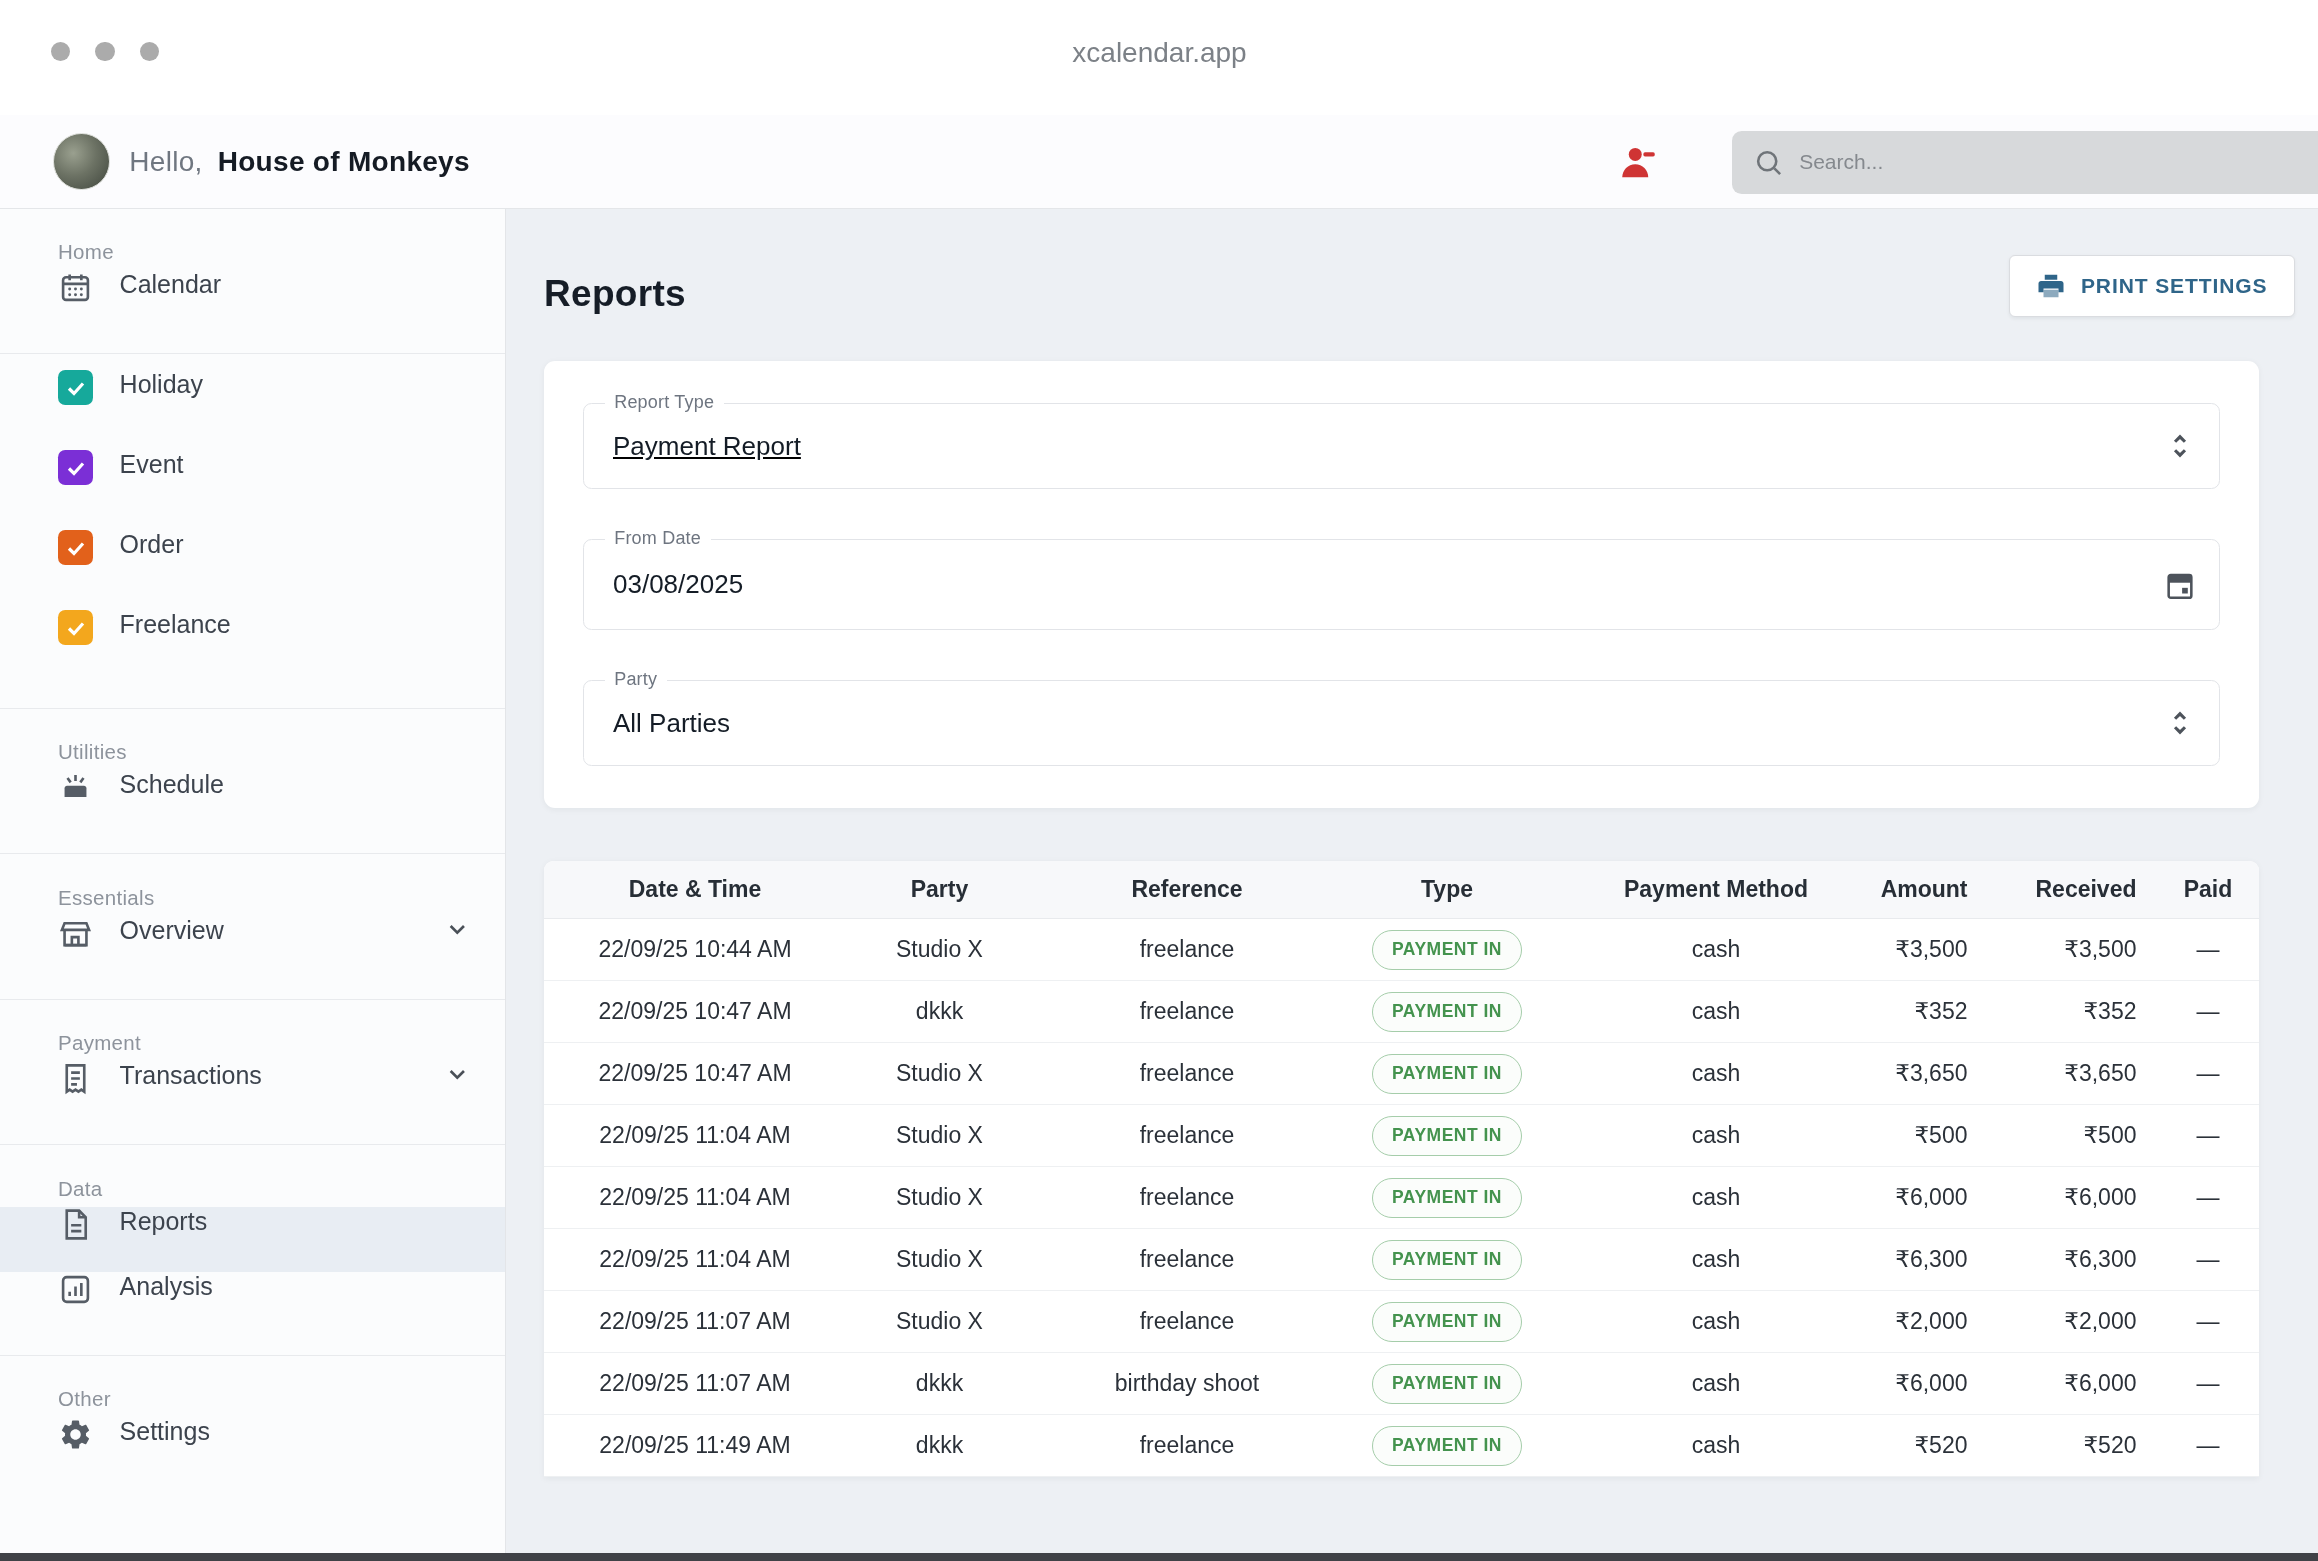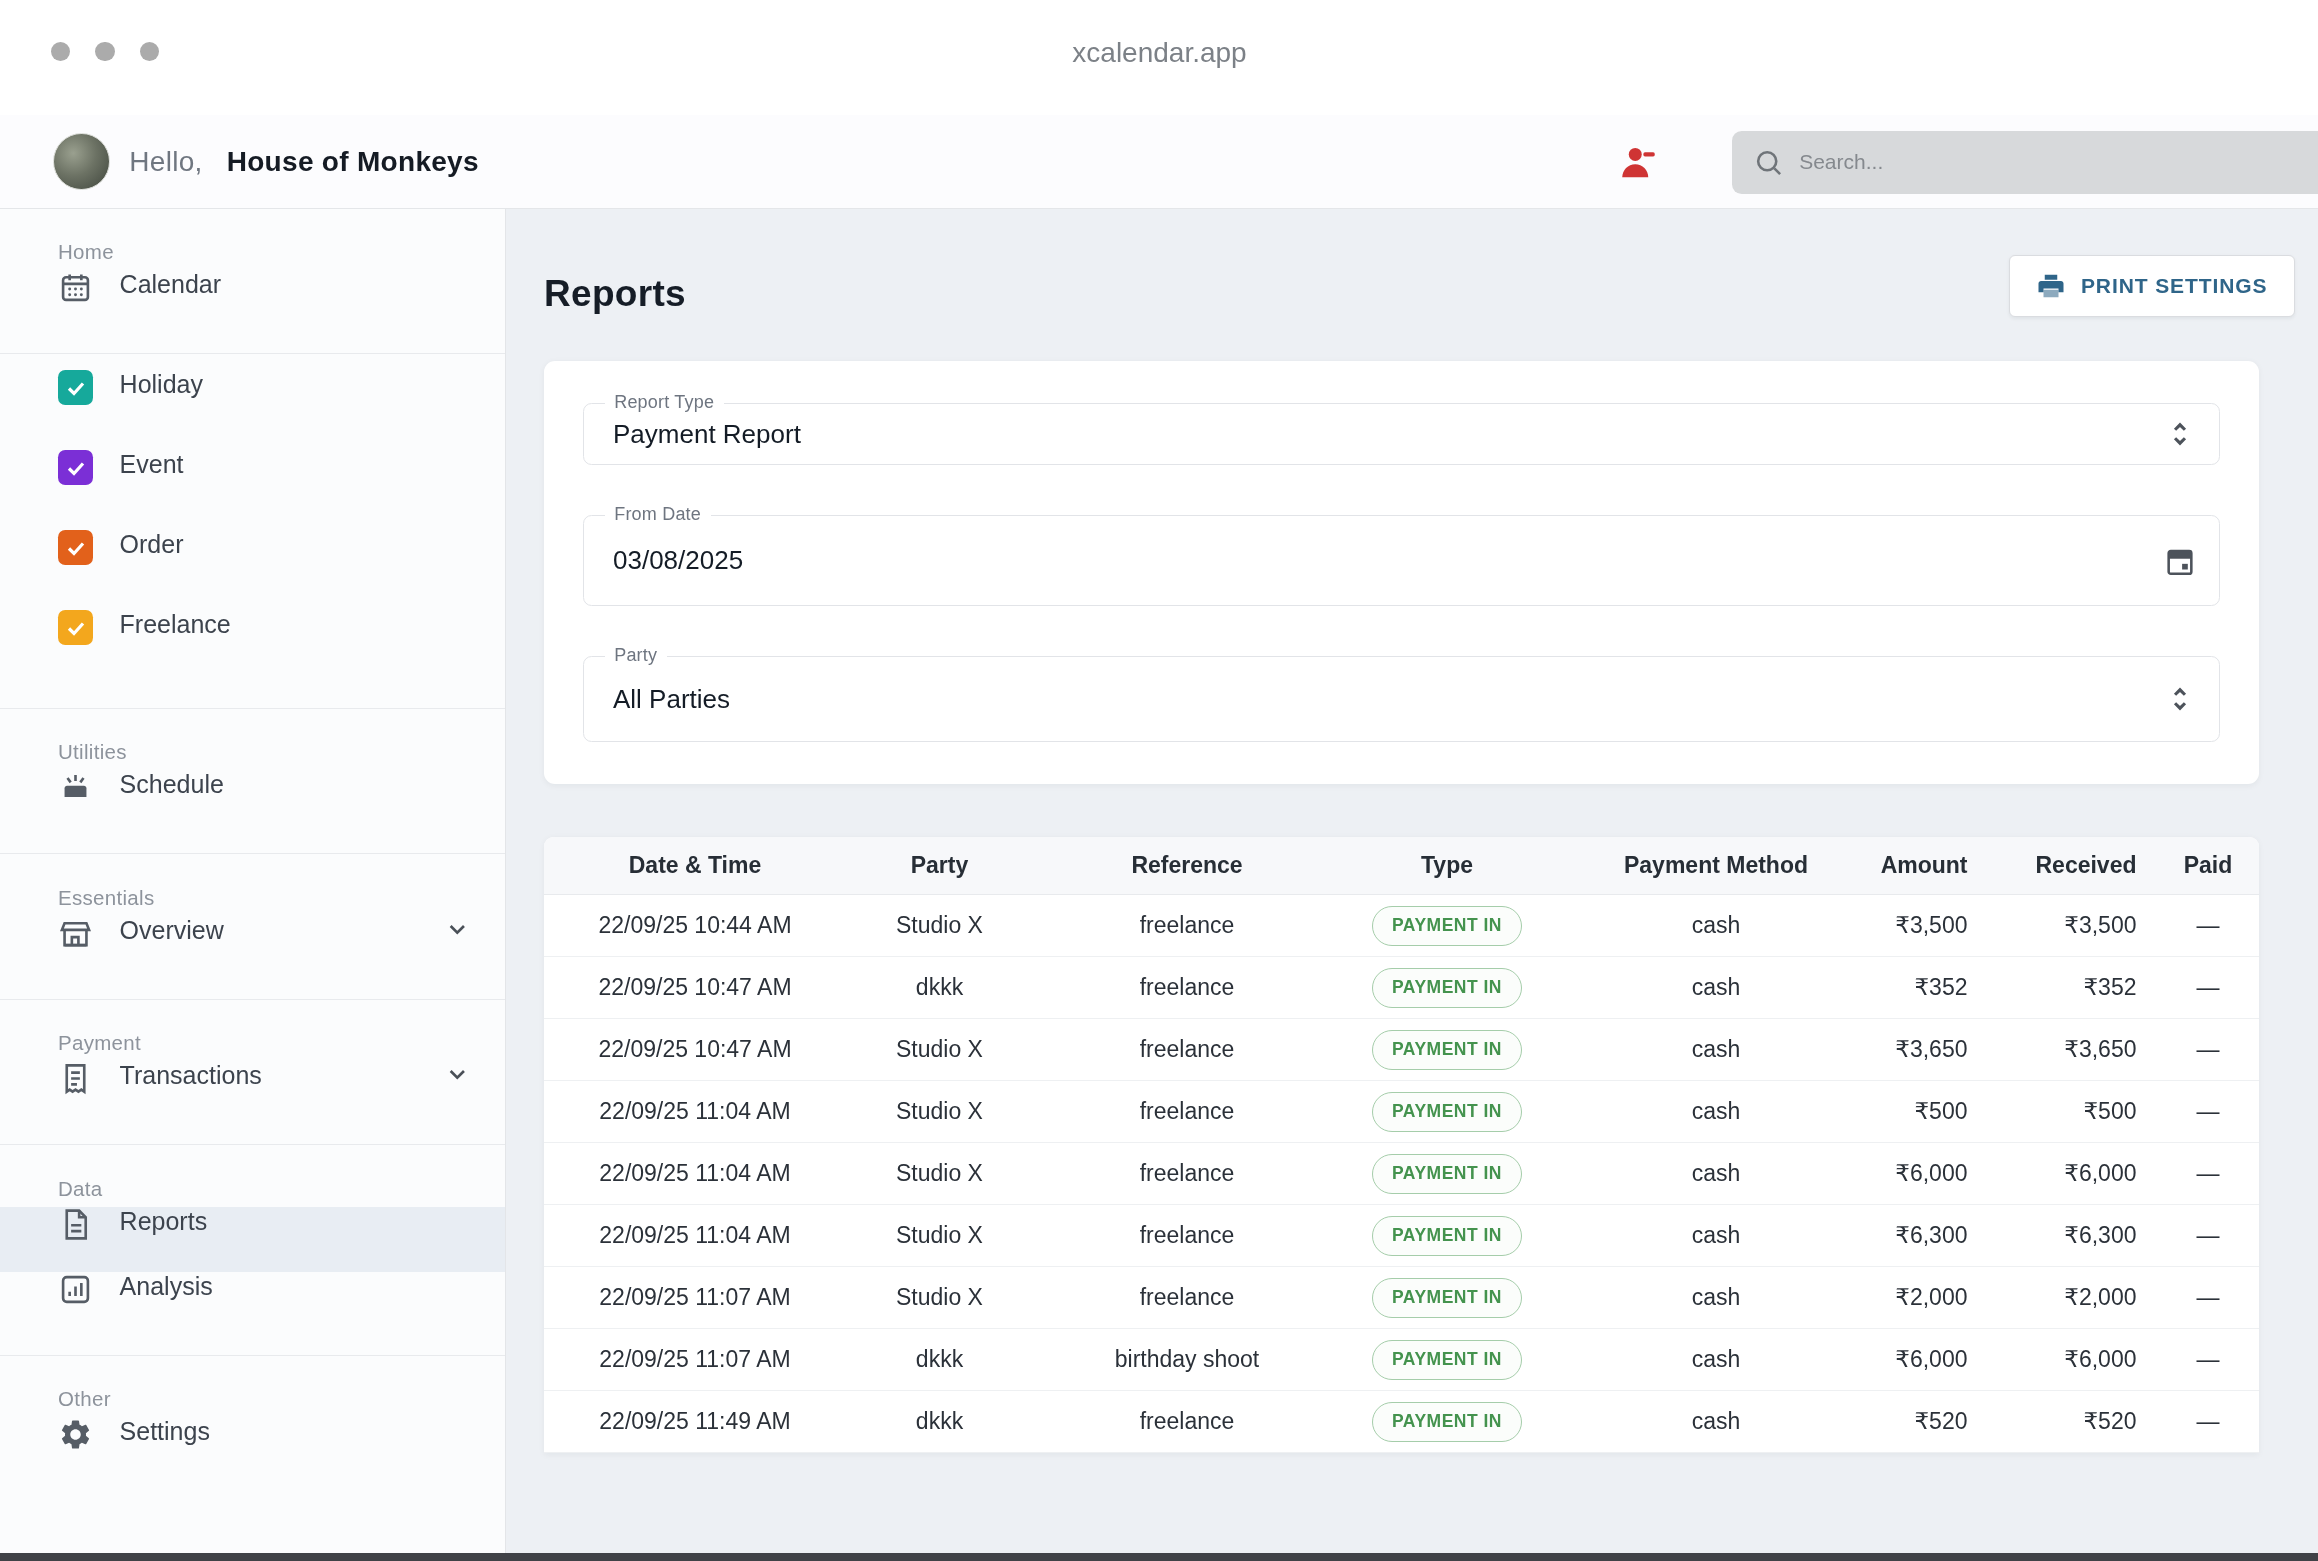--- a/index.html
+++ b/index.html
@@ -14,21 +14,21 @@
   .win-title { position:absolute; left:0; right:0; top:37px; text-align:center;
     font-size:28px; color:#7c8187; }
 
   
   .appheader { height:94px; background:#fcfcfe; border-bottom:1.2px solid #e4e6e9;
     display:flex; align-items:center; padding:0 0 0 53px; flex:none; position:relative; }
   .avatar { width:57px; height:57px; border-radius:50%; flex:none;
     background:radial-gradient(circle at 35% 35%, #9aa08f 0%, #6c7264 45%, #3f453c 100%);
     border:1.2px solid #d9dbd6; }
   .greeting { margin-left:19.3px; font-size:28px; color:#6f7680; letter-spacing:0.3px; }
-  .greeting b { color:#151b24; font-weight:700; margin-left:24px; }
+  .greeting b { color:#151b24; font-weight:700; margin-left:15px; }
   .person-remove { position:absolute; right:661px; top:28px; width:39px; height:39px; color:#cf3434; cursor:pointer; }
   .searchbox { position:absolute; right:0; top:15.7px; width:587px; height:63px;
     background:#d7d9db; border-radius:9.7px 0 0 9.7px; display:flex; align-items:center; padding:0 20.5px; }
   .searchbox svg { width:31px; height:31px; color:#6f7479; flex:none; }
   .searchbox input { flex:1; border:none; outline:none; background:transparent;
     font-size:21px; color:#3d4248; margin-left:15.7px; font-family:inherit; }
   .searchbox input::placeholder { color:#85898e; }
 
   
   .content { flex:1; display:flex; min-height:0; }
@@ -65,21 +65,21 @@
   .btn-print span { font-size:21px; font-weight:700; letter-spacing:0.9px; color:var(--accent); }
 
   .form-card { margin:33px 60px 0 0; background:#ffffff; border-radius:11px;
     box-shadow:0 1.2px 6px rgba(20,30,40,.05); padding:42px 39px 42px 39px; }
   .field { position:relative; border:1.2px solid #e2e4e8; border-radius:8.5px; background:#fff;
     display:flex; align-items:center; padding:0 66px 0 29px; cursor:pointer; }
   .field .flabel { position:absolute; top:-12px; left:20.5px; background:#fff; padding:0 9.7px;
     font-size:18px; color:#6e7580; letter-spacing:0.2px; }
   .field .fvalue { font-size:26px; color:#141c26; }
   .ficon { position:absolute; right:22px; width:34px; height:34px; color:#4d535b; }
-  .f-select { height:62px; }
+  .f-select { height:86px;text-decoration:underline; }
   .dates-row { display:flex; gap:40px; margin-top:50px; }
   .f-date { height:91px; flex:1; }
   .f-party { margin-top:50px; height:86px; }
   .btn-row { display:flex; gap:26.6px; margin-top:56px; }
   .btn-generate { flex:1; height:59px; background:#fff; border:1.2px solid #d8dbdf; border-radius:6px;
     display:flex; align-items:center; justify-content:center; gap:15.7px; cursor:pointer; }
   .btn-generate svg { width:29px; height:29px; color:var(--accent); }
   .btn-generate span { font-size:21px; font-weight:700; letter-spacing:0.9px; color:var(--accent); }
   .btn-export { flex:1; height:59px; background:var(--accent); border:none; border-radius:6px;
     display:flex; align-items:center; justify-content:center; gap:15.7px; cursor:pointer;

